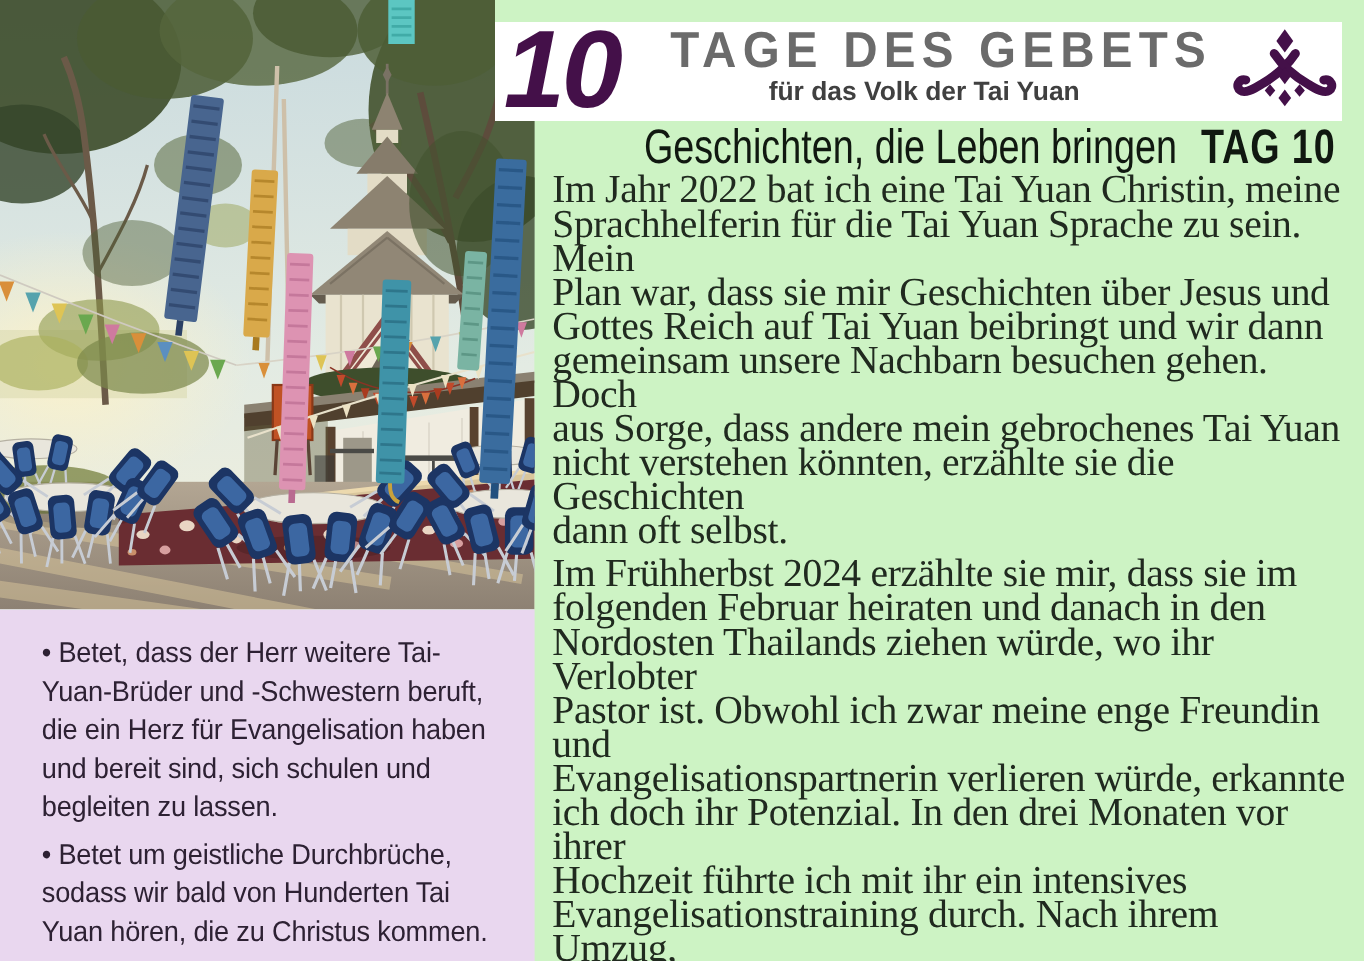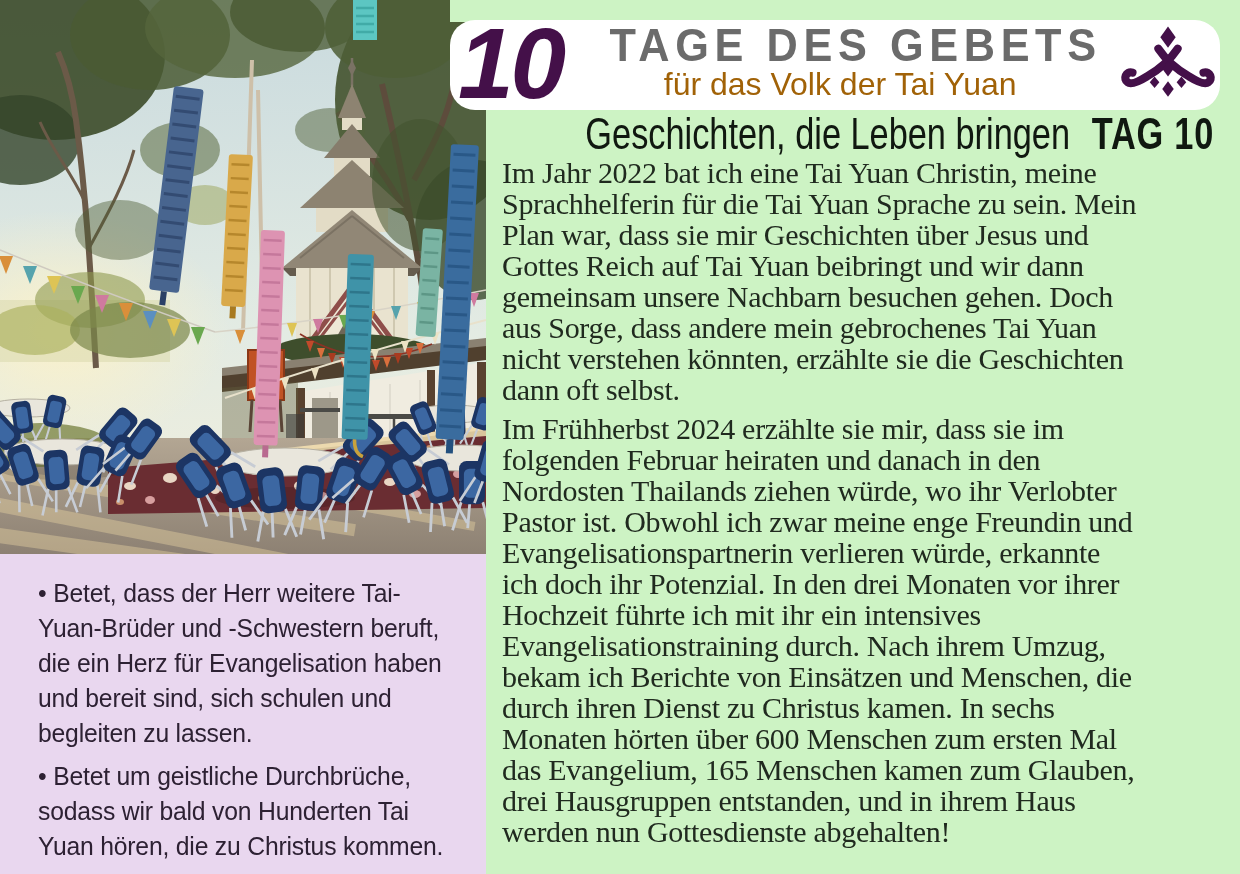--- a/index.html
+++ b/index.html
@@ -18,45 +18,45 @@
   }
   .prayer p {
     font-size:26px; line-height:35px; white-space:pre-line;
     transform:scaleX(.95); transform-origin:0 0; letter-spacing:-.2px;
   }
   .prayer p + p { margin-top:8px; }
   
   .band-halo { position:absolute; left:450px; top:0; width:770px; height:22px; background:#cdf3c4; z-index:3; }
   .band {
     position:absolute; left:450px; top:20px; width:770px; height:90px;
-    background:#ffffff; z-index:4;border-radius:25px;
+    background:#ffffff; z-index:4;
   }
   .day {
     position:absolute; left:8px; top:-7px; font-size:100px; line-height:100px;
     font-weight:bold; font-style:italic; color:#441049; letter-spacing:-3px;
   }
   .titles { position:absolute; right:118px; top:1px; text-align:center; }
   .titles h1 {
     font-size:46px; line-height:49px; font-weight:bold; color:#6b6b6b;
     letter-spacing:6px; transform:scaleX(.94); transform-origin:100% 0; white-space:nowrap;
   }
-  .subtitle { font-size:32px; line-height:36px; color:#a16207; margin-top:-4px; white-space:nowrap; }
+  .subtitle { font-size:24px; line-height:36px; color:#404040; margin-top:-4px; white-space:nowrap;font-weight:bold; }
   .logo { position:absolute; right:4px; top:5px; width:96px; height:80px; }
   
   .story-heading {
     position:absolute; top:111px; right:26px; z-index:2;
     font-size:44px; line-height:46px; color:#101810; white-space:nowrap;
     transform:scaleX(.78); transform-origin:100% 0;
   }
   .story-heading .tag { font-weight:bold; margin-left:28px; letter-spacing:1px; }
   .story {
     position:absolute; left:502px; top:157px; width:724px; z-index:2;
     color:#202a1f; font-family:"Liberation Serif", serif;
   }
-  .story p { font-size:30px; line-height:31px; white-space:pre-line; letter-spacing:-.3px; }
+  .story p { font-size:36px; line-height:31px; white-space:pre-line; letter-spacing:-.3px; }
   .story p + p { margin-top:8px; }
 </style>
 </head>
 <body>
 
 <div class="page">
 
   <div class="photo">
     <svg viewBox="0 0 486 554" role="img" aria-label="Lanna-style temple pavilion with colorful pennant strings, hanging banners and blue chairs stacked around round tables">
       <defs>

